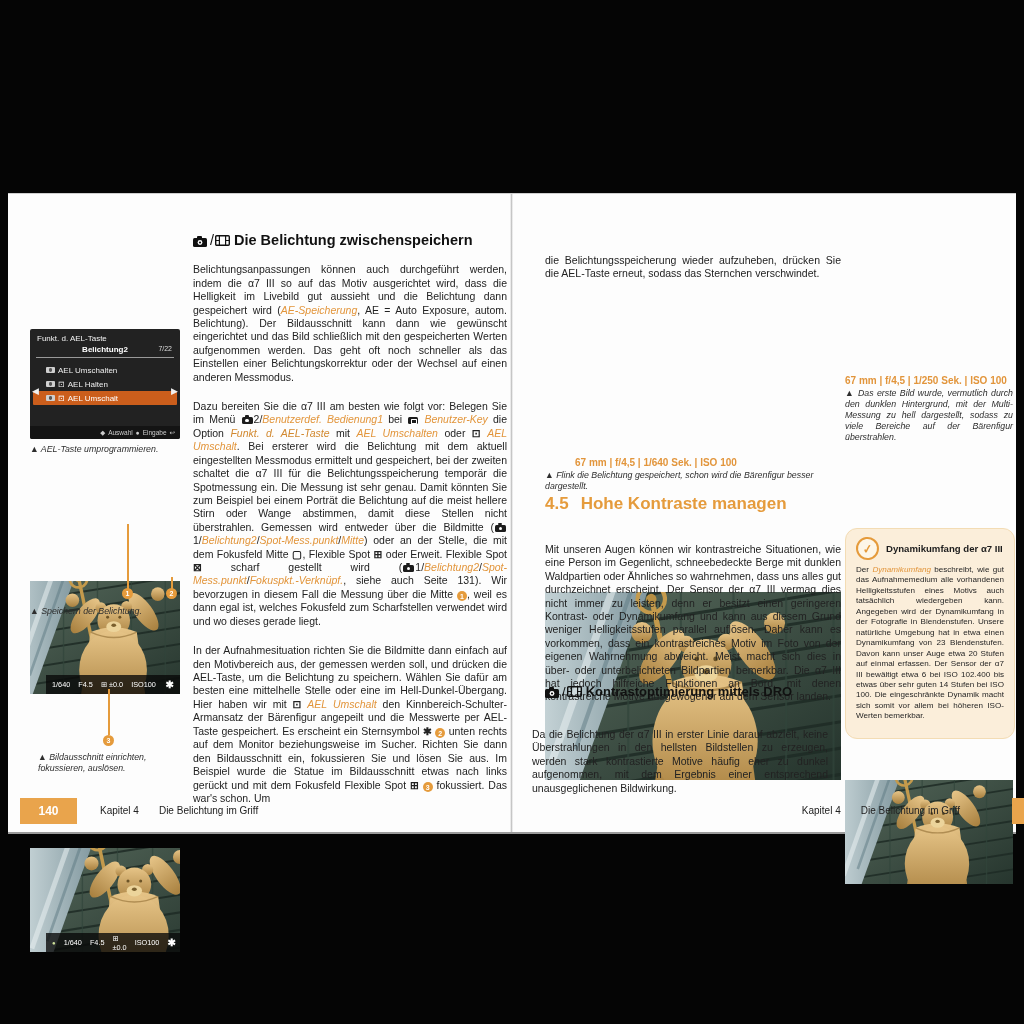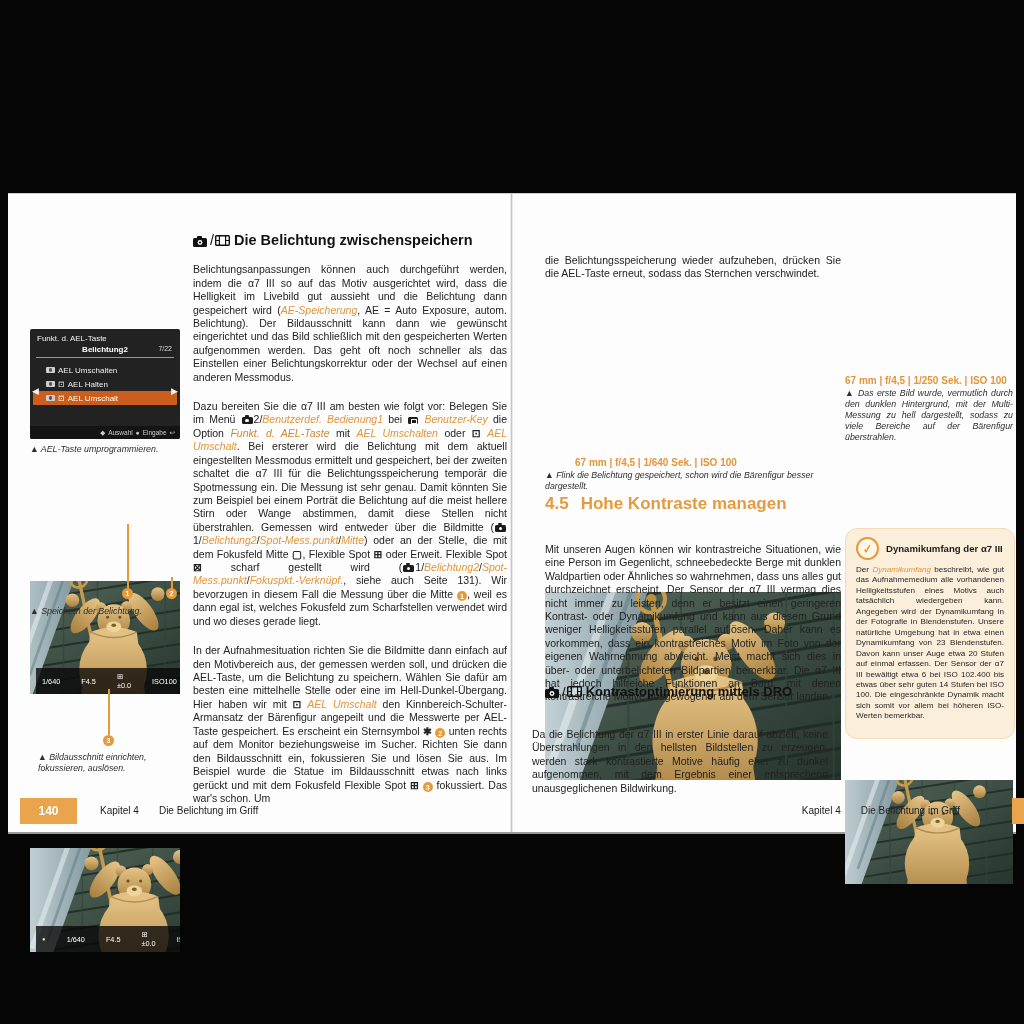--- a/index.html
+++ b/index.html
@@ -50,22 +50,22 @@
   .mic::after{content:'';position:absolute;inset:1.2px 2.6px;background:#555;border-radius:50%;}
   .ms-arrow{position:absolute;top:52%;font-size:9px;color:#f0f0f0;}
   .ms-foot{position:absolute;left:0;right:0;bottom:0;height:13px;background:#141414;display:flex;
            justify-content:flex-end;align-items:center;gap:3px;padding:0 5px;font-size:6.5px;color:#ccc;}
 
   
   .photo{position:relative;overflow:hidden;background:#33423a;}
   .photo svg{position:absolute;width:115%;height:120%;left:-8%;top:-12%;}
   .photo.ph2 svg{width:130%;height:135%;left:-2%;top:-18%;}
   .photo.phL svg{width:105%;height:112%;left:-3%;top:-6%;}
-  .ovl{position:absolute;left:6px;right:0;bottom:0;height:26px;background:rgba(8,8,8,.78);display:flex;
-       align-items:center;gap:21px;padding:0 6px;color:#fff;font-size:7.3px;}
+  .ovl{position:absolute;left:16px;right:0;bottom:0;height:19px;background:rgba(8,8,8,.78);display:flex;
+       align-items:center;gap:8px;padding:0 6px;color:#fff;font-size:7.3px;}
   .ovl .ostar{margin-left:auto;font-size:10px;font-weight:700;}
   .ovl .odot{color:#cfe29a;font-size:6px;}
   .callout{position:absolute;width:11px;height:11px;border-radius:50%;background:#E59B3C;color:#fff;
            font-size:7px;font-weight:700;display:flex;align-items:center;justify-content:center;z-index:3;}
   .lead{position:absolute;width:1.5px;background:#E59B3C;z-index:2;}
 
   
   .infobox{background:#FBEEDA;border:1px solid #F3DCB4;border-radius:12px;padding:8px 10px 6px;}
   .ib-head{display:flex;align-items:center;gap:7px;}
   .ib-badge{width:19px;height:19px;border-radius:50%;border:2.5px solid #E59B3C;background:#FDF6E8;

